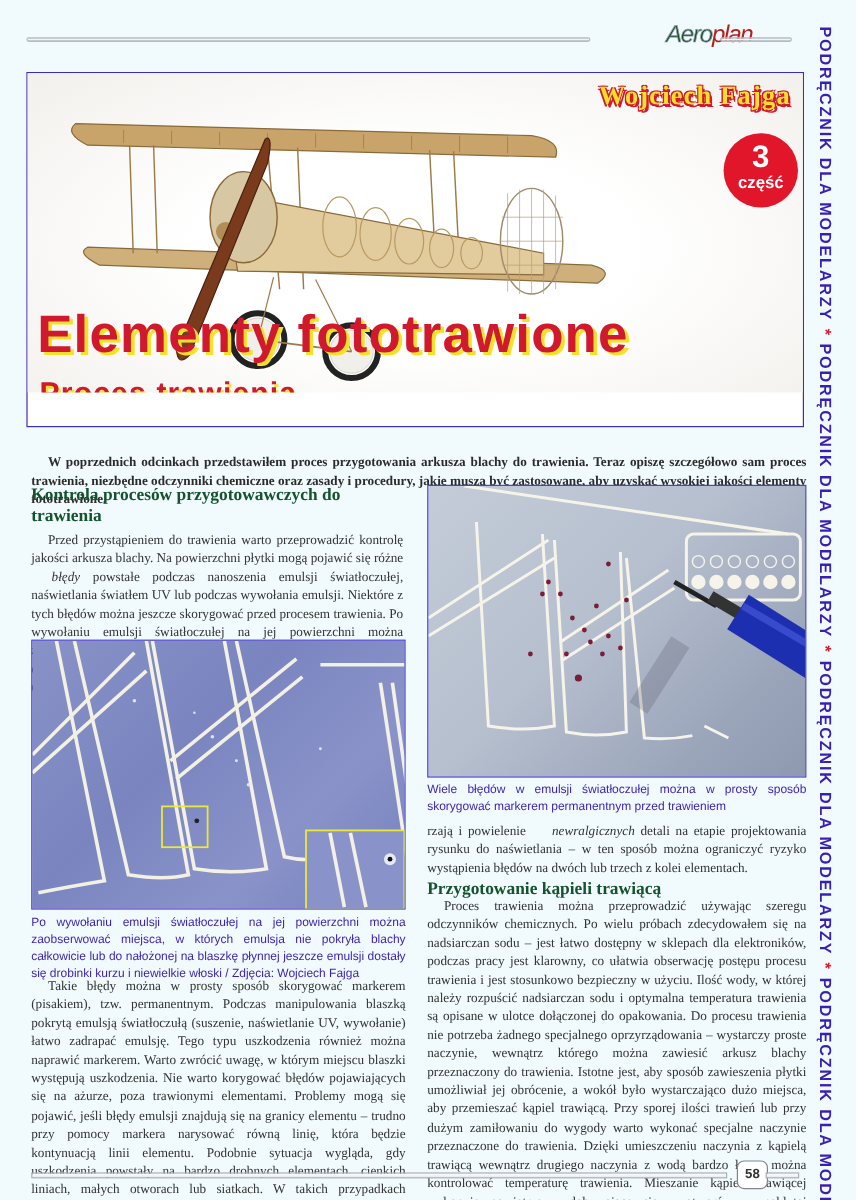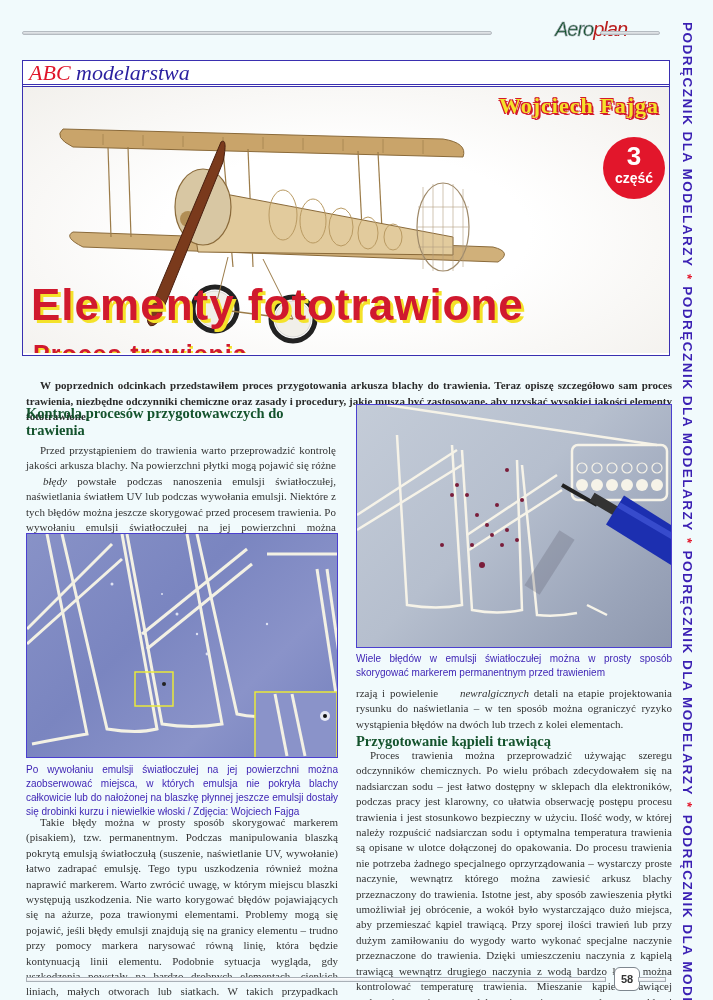--- a/index.html
+++ b/index.html
@@ -60,24 +60,20 @@
 <div class="logo"><span class="a">Aero</span><span class="b">plan</span></div>
 <div class="topline2"></div>
 
 <div class="side">
   <div class="side-text">
     <span>PODRĘCZNIK DLA MODELARZY</span><span class="star">*</span><span>PODRĘCZNIK DLA MODELARZY</span><span class="star">*</span><span>PODRĘCZNIK DLA MODELARZY</span><span class="star">*</span><span>PODRĘCZNIK DLA MODELARZY</span>
   </div>
 </div>
 
 <div class="frame">
-  <div class="frame-head">
-    <span class="abc">ABC</span>
-    <span class="mod">modelarstwa</span>
-  </div>
   <div class="hero">
     <svg class="plane" width="648" height="266" viewBox="0 0 648 266">
 
       <path d="M40 42 L420 52 Q445 56 440 70 L50 60 Q30 50 40 42 Z" fill="#c9a46a" stroke="#8a6a3a" stroke-width="1"></path>
       <g stroke="#a3844f" stroke-width="0.8">
         <line x1="80" y1="47" x2="80" y2="58"></line>
           <line x1="120" y1="48" x2="120" y2="59"></line>
           <line x1="160" y1="49" x2="160" y2="60"></line>
           <line x1="200" y1="50" x2="200" y2="61"></line>
           <line x1="240" y1="50" x2="240" y2="62"></line>

